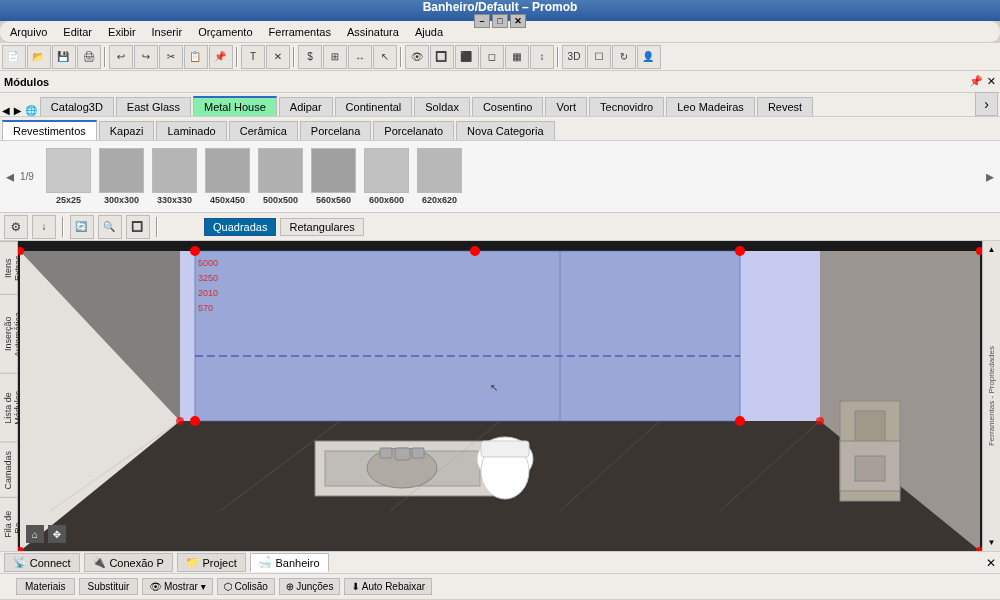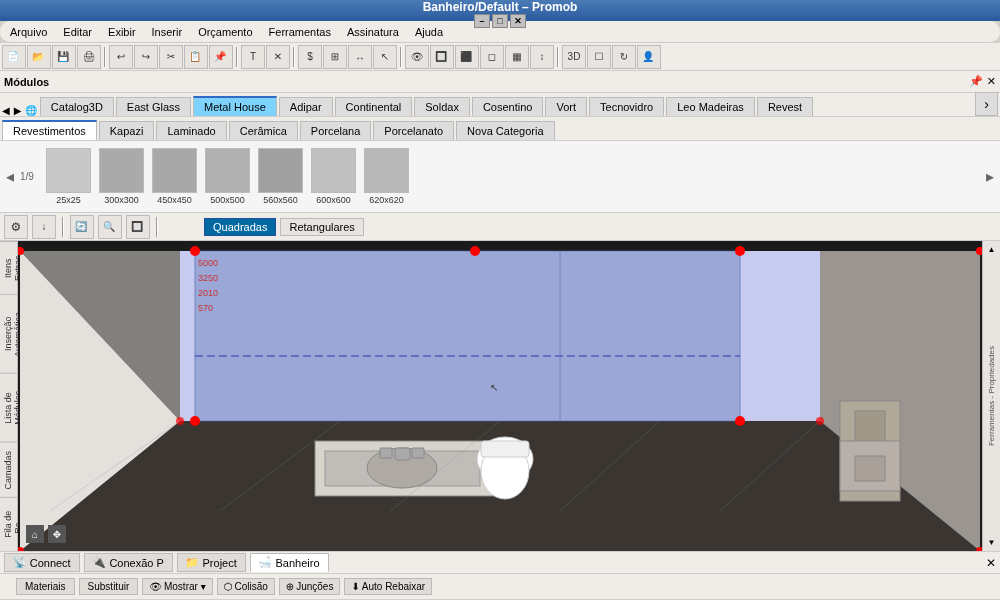--- a/index.html
+++ b/index.html
@@ -95,21 +95,21 @@
       padding: 3px 10px;
       font-size: 11px;
       cursor: pointer;
       border: 1px solid #bbb;
       border-bottom: none;
       background: #ddd;
       margin-right: 2px;
       color: #000;
     }
     .catalog-tab.active {
-      background: #7dd3fc;
+      background: #86efac;
       color: #000;
       border-top: 2px solid #316ac5;
     }
     .catalog-tab.first {
       display: flex;
       align-items: center;
       gap: 3px;
     }
     .catalog-more {
       margin-left: auto;
@@ -158,20 +158,21 @@
       font-size: 10px;
       color: #666;
       min-width: 20px;
     }
     .tile-item {
       display: flex;
       flex-direction: column;
       align-items: center;
       cursor: pointer;
       padding: 2px;
+      font-weight: bold;
     }
     .tile-thumb {
       width: 45px; height: 45px;
       background: #c8c8c8;
       border: 1px solid #bbb;
       display: flex; align-items: center; justify-content: center;
     }
     .tile-label {
       font-size: 9px;
       color: #333;
@@ -354,20 +355,24 @@
     <span class="page-indicator">1/9</span>
     <div class="tile-item">
       <div class="tile-thumb" style="background:#c8c8c8;"></div>
       <span class="tile-label">25x25</span>
     </div>
     <div class="tile-item">
       <div class="tile-thumb" style="background:#aaa;"></div>
       <span class="tile-label">300x300</span>
     </div>
     <div class="tile-item">
+      <div class="tile-thumb" style="background:#b5b5b5;"></div>
+      <span class="tile-label">330x330</span>
+    </div>
+    <div class="tile-item">
       <div class="tile-thumb" style="background:#a8a8a8;"></div>
       <span class="tile-label">450x450</span>
     </div>
     <div class="tile-item">
       <div class="tile-thumb" style="background:#b0b0b0;"></div>
       <span class="tile-label">500x500</span>
     </div>
     <div class="tile-item">
       <div class="tile-thumb" style="background:#a0a0a0;"></div>
       <span class="tile-label">560x560</span>

